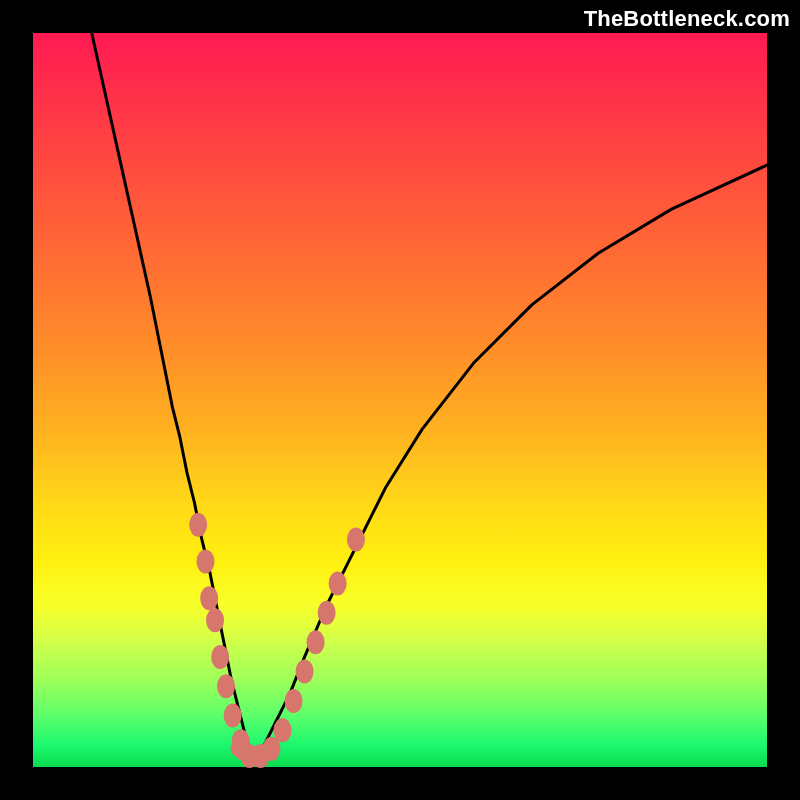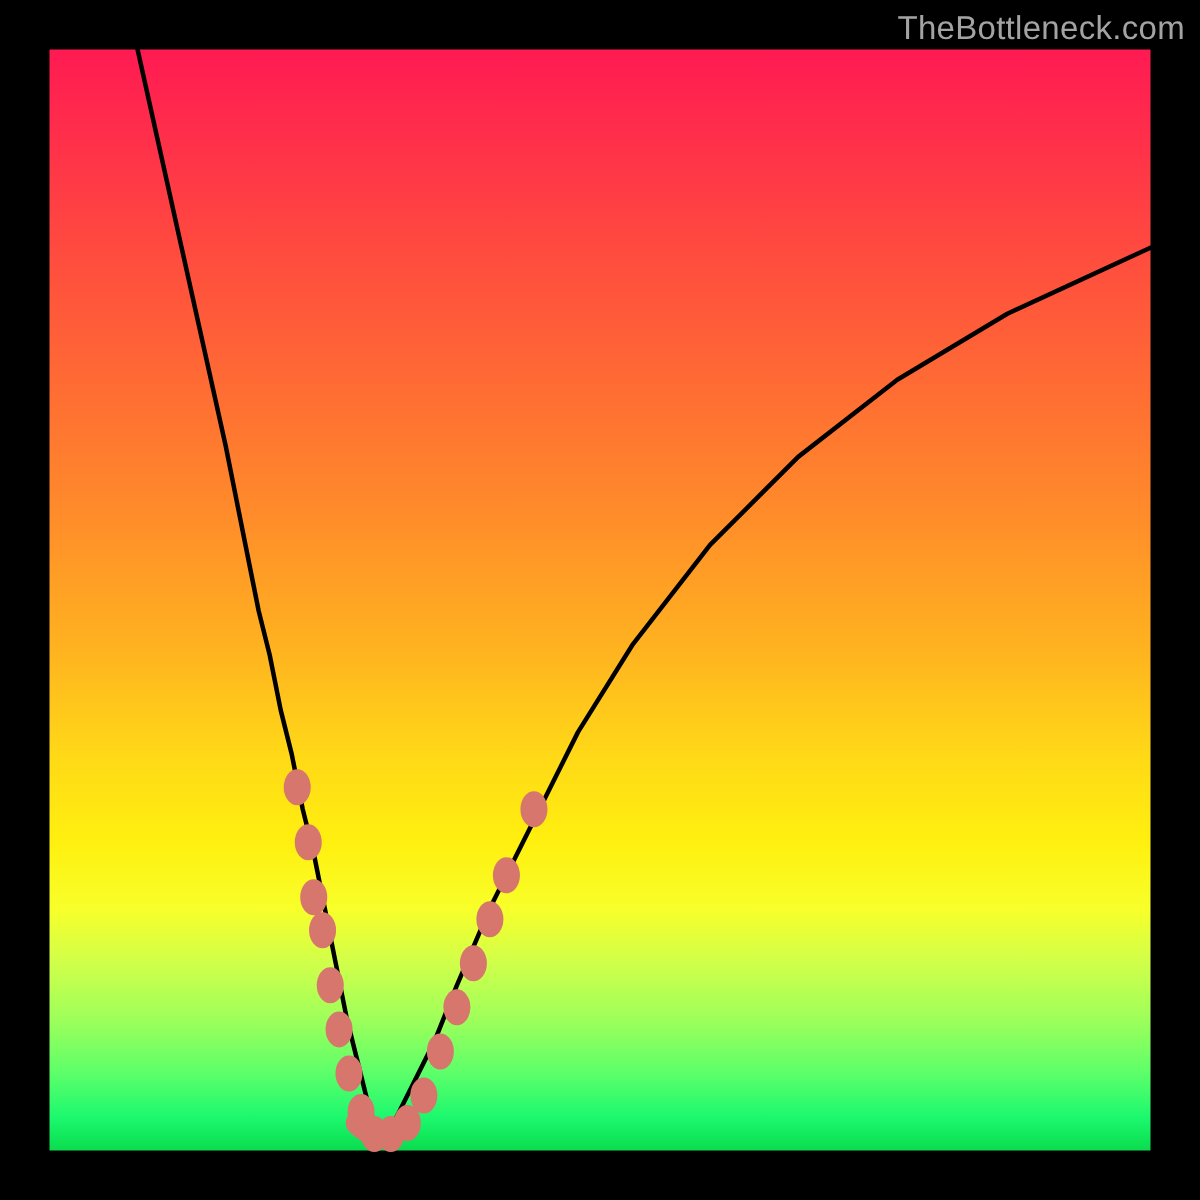--- a/index.html
+++ b/index.html
@@ -40,24 +40,24 @@
       #9fff5a 88%,
       #5cff6a 93%,
       #1cf86e 97%,
       #0adc4e 100%
     );
   }
   .attribution {
     position: absolute;
     top: 6px;
     right: 10px;
-    color: #a3a3a3;
+    color: #ffffff;
     font-size: 22px;
     letter-spacing: 0.2px;
-    font-weight: 400;
+    font-weight: 700;
   }
   svg.curve {
     position: absolute;
     left: 0;
     top: 0;
     width: 734px;
     height: 734px;
     overflow: visible;
   }
 </style>

